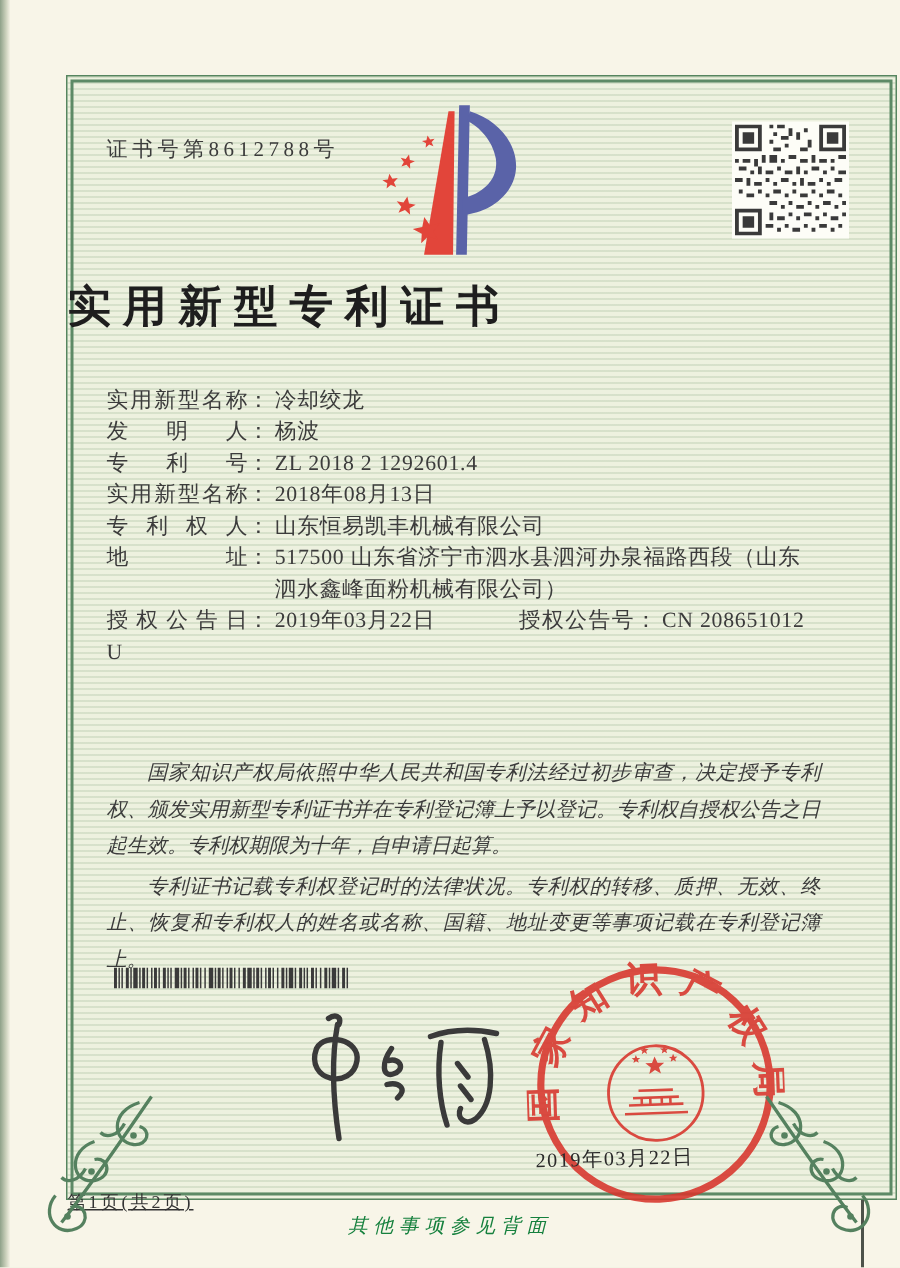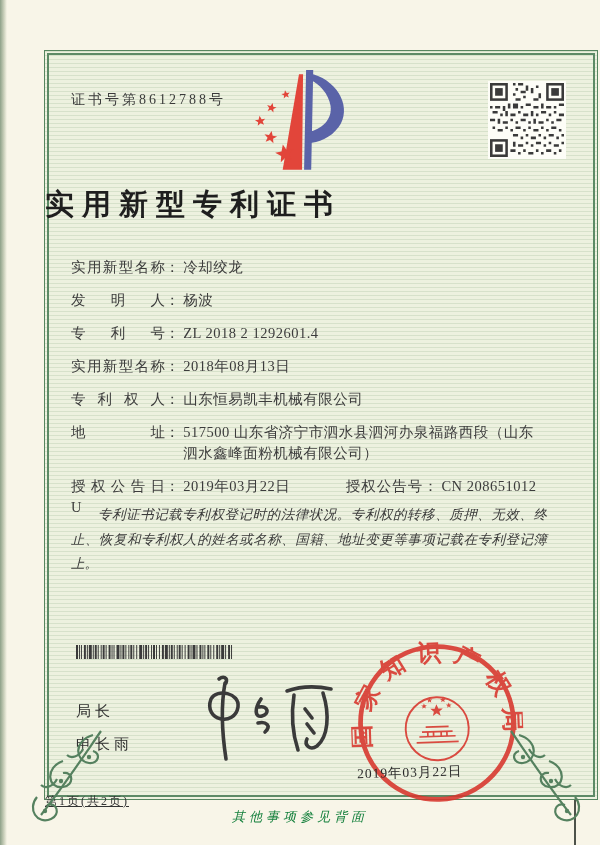--- a/index.html
+++ b/index.html
@@ -14,21 +14,21 @@
   .cert{position:absolute;left:44px;top:50px;width:522px;height:748px;
     border:1px solid #56855f;background:#edf1df;
     background-image:repeating-linear-gradient(to bottom,rgba(125,160,120,0.20) 0 1px,rgba(0,0,0,0) 1px 4px);padding-left:30px;}
   .cert::before{content:"";position:absolute;inset:2px;border:2px solid #5d8a66;pointer-events:none;}
   .cert-no{position:absolute;left:26px;top:40px;font-size:14px;letter-spacing:3px;color:#3b3b3b;}
   .logo{position:absolute;left:199px;top:12px;width:112px;height:116px;}
   .qr{position:absolute;left:443px;top:30px;width:74px;height:74px;background:#fdfdf7;padding:2px;}
   .title{position:absolute;left:0;top:134px;width:100%;text-align:left;
     font-size:29px;font-weight:bold;letter-spacing:8px;color:#1e1e1e;}
   .fields{position:absolute;left:26px;top:206px;width:474px;font-size:14.5px;}
-  .frow{margin-bottom:12px;line-height:21px;}
+  .frow{line-height:21px;}
   .flabel{display:inline-block;width:94px;text-align:justify;text-align-last:justify;vertical-align:top;}
   .fcolon{vertical-align:top;}
   .fvalue{letter-spacing:0.5px;vertical-align:top;}
   .fvalue.wrap{display:inline-block;width:352px;}
   .grant .g2label{margin-left:52px;letter-spacing:1px;}
   .body-text{position:absolute;left:26px;top:452px;width:476px;}
   .body-text p{margin:0 0 2px 0;font-size:13.5px;line-height:1.82;text-indent:2em;
     font-style:italic;color:#3b3b3b;text-align:justify;}
   .barcode{position:absolute;left:31px;top:594px;width:158px;height:14px;}
   .officer{position:absolute;left:31px;top:644px;font-size:15px;letter-spacing:4px;line-height:33px;color:#2e2e2e;}
@@ -122,31 +122,28 @@
       </div>
       <div class="frow grant">
         <span class="flabel">授权公告日</span><span class="fcolon">：</span>
         <span class="fvalue">2019年03月22日</span>
         <span class="g2label">授权公告号</span><span class="fcolon">：</span>
         <span class="fvalue">CN 208651012 U</span>
       </div>
     </div>
 
     <div class="body-text">
+      <p>国家知识产权局依照中华人民共和国专利法经过初步审查，决定授予专利权、颁发实用新型专利证书并在专利登记簿上予以登记。专利权自授权公告之日起生效。专利权期限为十年，自申请日起算。</p>
       <p>专利证书记载专利权登记时的法律状况。专利权的转移、质押、无效、终止、恢复和专利权人的姓名或名称、国籍、地址变更等事项记载在专利登记簿上。</p>
     </div>
 
     <svg class="barcode" viewBox="0 0 160 14" preserveAspectRatio="none">
       <path fill="#3a3a3a" d="M0,0h2v14H0zM3,0h1v14H3zM5,0h1v14H5zM8,0h2v14H8zM11,0h1v14h-1zM13,0h3v14h-3zM17,0h1v14h-1zM19,0h2v14h-2zM22,0h1v14h-1zM25,0h1v14h-1zM27,0h2v14h-2zM30,0h1v14h-1zM33,0h2v14h-2zM36,0h1v14h-1zM38,0h1v14h-1zM41,0h3v14h-3zM45,0h1v14h-1zM47,0h2v14h-2zM50,0h1v14h-1zM53,0h1v14h-1zM55,0h2v14h-2zM58,0h1v14h-1zM61,0h1v14h-1zM64,0h3v14h-3zM68,0h1v14h-1zM70,0h2v14h-2zM73,0h1v14h-1zM76,0h1v14h-1zM78,0h2v14h-2zM81,0h1v14h-1zM84,0h1v14h-1zM87,0h2v14h-2zM90,0h3v14h-3zM94,0h1v14h-1zM96,0h2v14h-2zM99,0h1v14h-1zM102,0h1v14h-1zM104,0h2v14h-2zM107,0h1v14h-1zM110,0h1v14h-1zM113,0h2v14h-2zM116,0h1v14h-1zM118,0h3v14h-3zM122,0h1v14h-1zM125,0h2v14h-2zM128,0h1v14h-1zM130,0h1v14h-1zM133,0h2v14h-2zM136,0h1v14h-1zM139,0h1v14h-1zM142,0h2v14h-2zM145,0h1v14h-1zM147,0h3v14h-3zM151,0h1v14h-1zM154,0h2v14h-2zM157,0h1v14h-1z"></path>
     </svg>
 
-    <div class="officer">
-      <div>局长</div>
-      <div>申长雨</div>
-    </div>
 
     <svg class="signature" viewBox="0 0 150 95">
       <g fill="none" stroke="#3a3a3a" stroke-width="3.6" stroke-linecap="round">
         <path d="M24,8 C28,5 33,6 31,12"></path>
         <path d="M30,12 C26,34 27,62 31,88"></path>
         <path d="M16,28 C8,50 40,56 43,36 C45,22 22,17 16,28"></path>
         <path d="M66,28 C59,38 60,47 67,45 C75,43 73,34 64,36"></path>
         <path d="M63,52 C71,50 77,55 70,61"></path>
         <path d="M92,20 C106,15 122,15 136,18"></path>
         <path d="M99,24 C96,44 98,64 103,79"></path>

